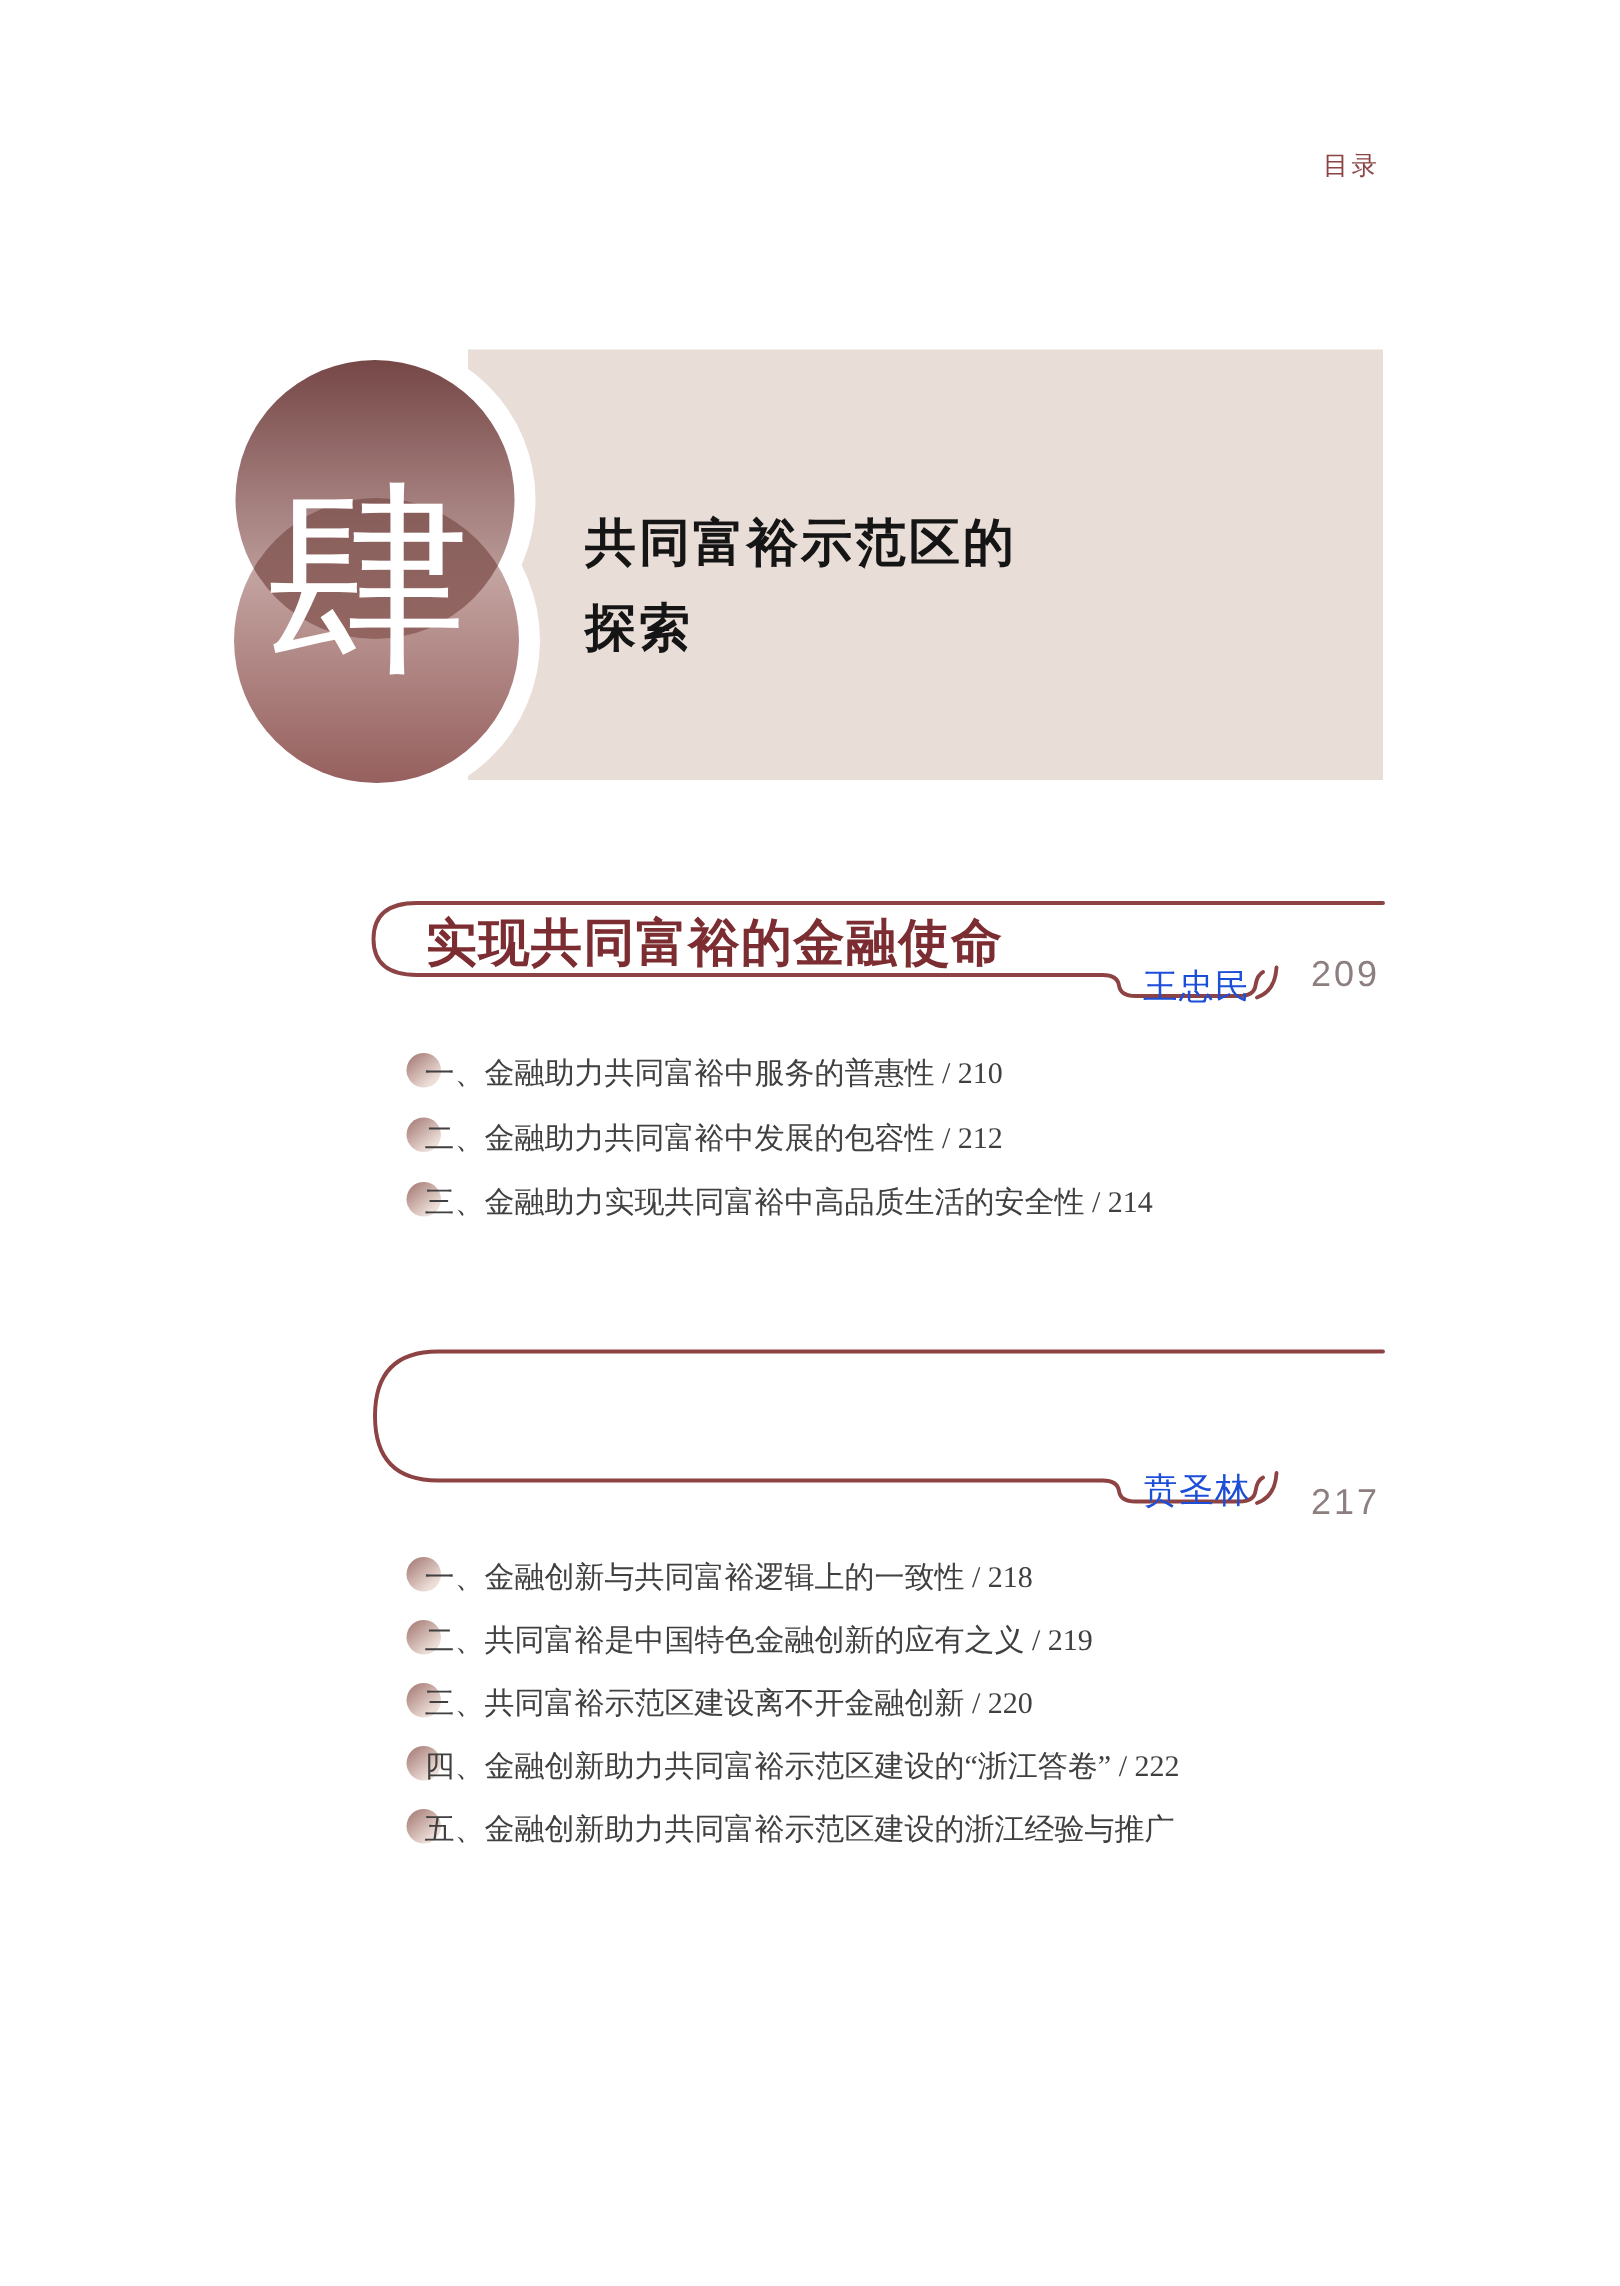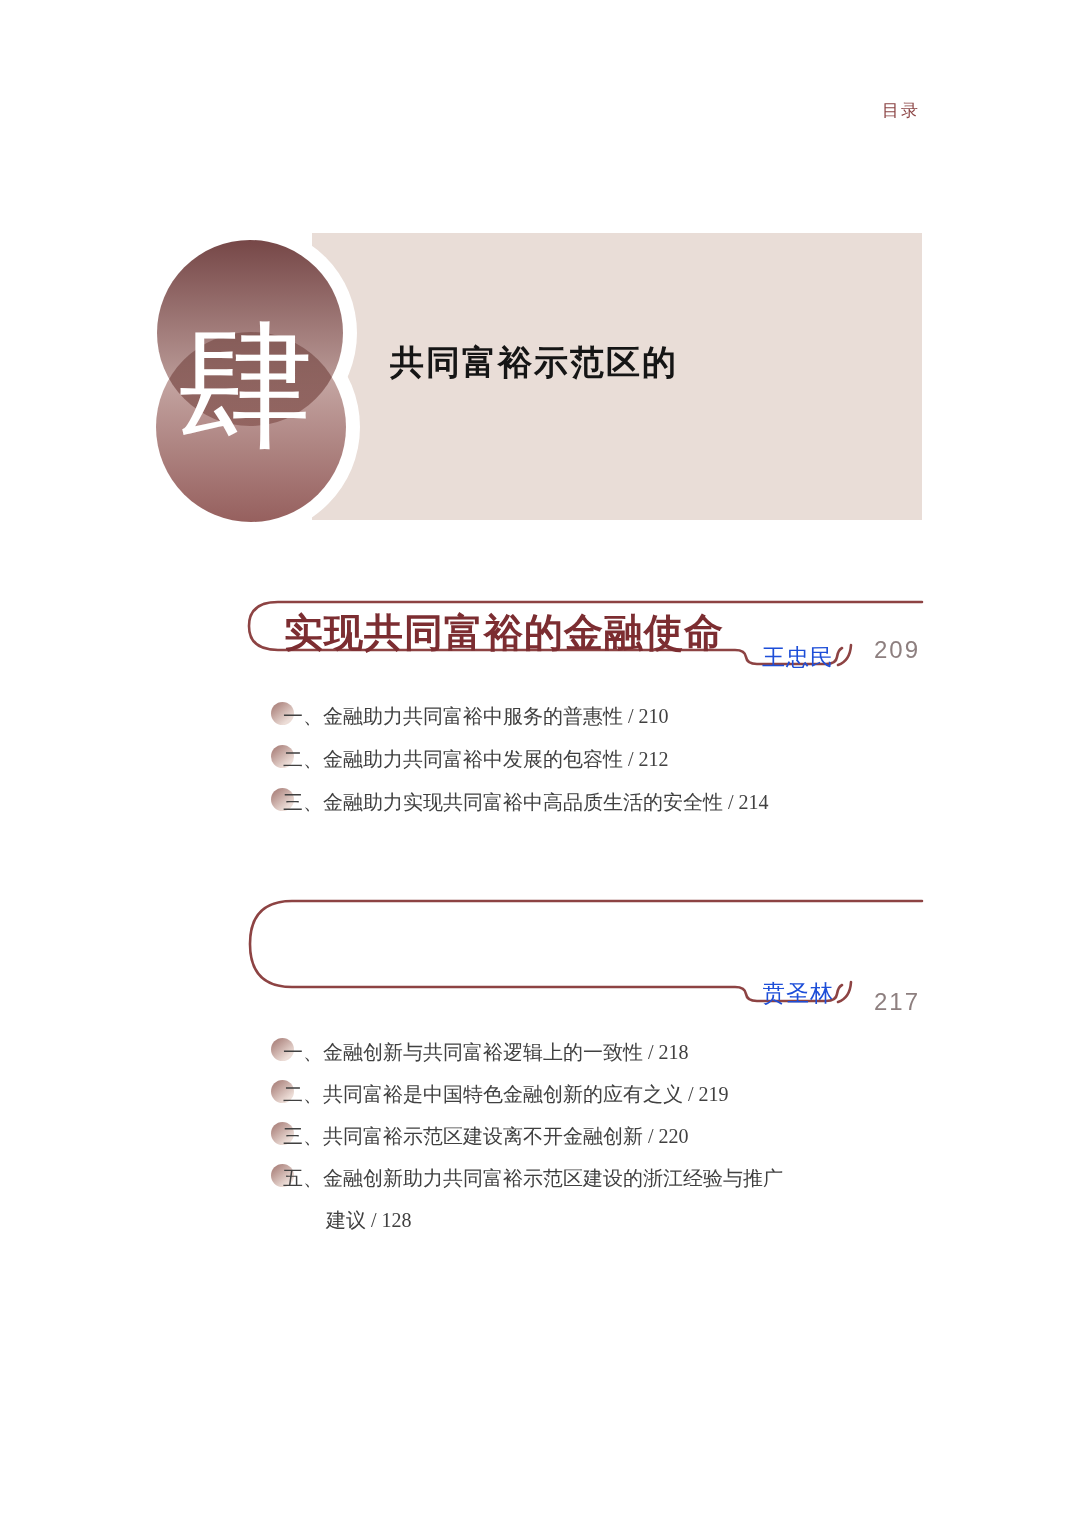--- a/index.html
+++ b/index.html
@@ -23,21 +23,21 @@
     line-height:57px;letter-spacing:2px;
   }
   
   .sec-svg{position:absolute;}
   .sec-title{
     position:absolute;
     font-weight:bold;color:#7c2d31;
     font-family:"Liberation Serif","DejaVu Serif",serif;
     letter-spacing:1px;white-space:nowrap;
   }
-  .sec1-title{left:284px;top:606px;font-size:39px;}
+  .sec1-title{left:284px;top:606px;font-size:34px;}
   .sec2-title{left:284px;top:905px;font-size:27px;}
   .sec-author{
     position:absolute;width:80px;text-align:center;
     font-size:23px;color:#1d4ed8;letter-spacing:1px;
   }
   .sec1-author{left:758px;top:642px;}
   .sec2-author{left:758px;top:978px;}
   .sec-page{
     position:absolute;
     font-size:24px;color:#8d7f7f;letter-spacing:2px;
@@ -94,20 +94,21 @@
     <rect x="312" y="233" width="610" height="287" fill="#e9ddd7"></rect>
     <circle cx="250" cy="333" r="107" fill="#ffffff"></circle>
     <circle cx="251" cy="427" r="109" fill="#ffffff"></circle>
     <circle cx="250" cy="333" r="93" fill="url(#gradTop)"></circle>
     <circle cx="251" cy="427" r="95" fill="url(#gradBottom)" style="mix-blend-mode:multiply" fill-opacity="0.92"></circle>
     <text x="246" y="433" text-anchor="middle" font-size="136" fill="#ffffff" font-family="'Liberation Sans','DejaVu Sans',sans-serif">肆</text>
   </svg>
 
   <div class="chapter-title">
     <div>共同富裕示范区的</div>
+    <div>探索</div>
   </div>
 
   <svg class="sec-svg" style="left:240px;top:590px;" width="690" height="110" viewBox="240 590 690 110">
     <g fill="none" stroke="#8d4343" stroke-width="2.6" stroke-linecap="round">
       <path d="M 922,602 L 278,602 Q 249,602 249,626 Q 249,650 278,650 L 735,650 Q 745,650 746,657 Q 747,664 757,664 L 826,664 Q 836,664 837,657 Q 838,650 842,648"></path>
       <path d="M 838,665 Q 850,661 851,645"></path>
     </g>
   </svg>
   <div class="sec-title sec1-title">实现共同富裕的金融使命</div>
   <div class="sec-author sec1-author">王忠民</div>
@@ -138,20 +139,23 @@
     <div class="toc-row">
       <span class="bullet"></span><span class="num">一、</span><span class="txt">金融创新与共同富裕逻辑上的一致性 / 218</span>
     </div>
     <div class="toc-row">
       <span class="bullet"></span><span class="num">二、</span><span class="txt">共同富裕是中国特色金融创新的应有之义 / 219</span>
     </div>
     <div class="toc-row">
       <span class="bullet"></span><span class="num">三、</span><span class="txt">共同富裕示范区建设离不开金融创新 / 220</span>
     </div>
     <div class="toc-row">
+      <span class="bullet"></span><span class="num">四、</span><span class="txt">金融创新助力共同富裕示范区建设的“浙江答卷” / 222</span>
+    </div>
+    <div class="toc-row">
       <span class="bullet"></span><span class="num">五、</span><span class="txt">金融创新助力共同富裕示范区建设的浙江经验与推广</span>
     </div>
     <div class="toc-row cont">
       <span class="txt">建议 / 128</span>
     </div>
   </div>
 
   <div class="footer-bar"></div>
   <div class="footer-page">007</div>
 

